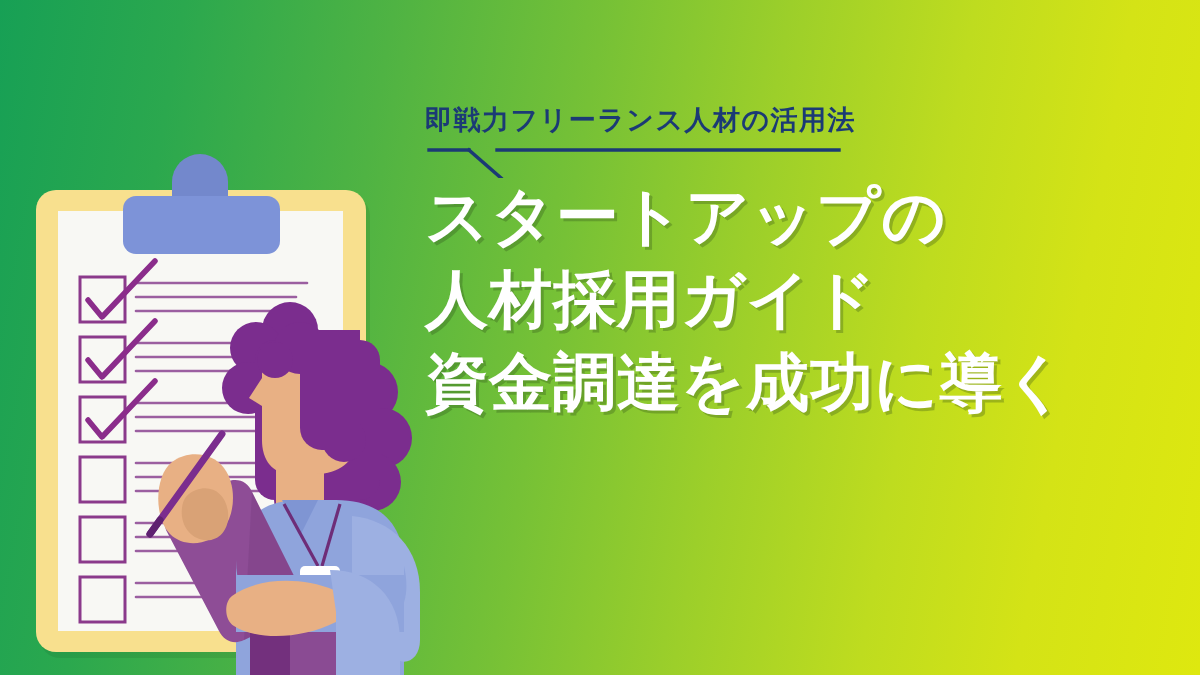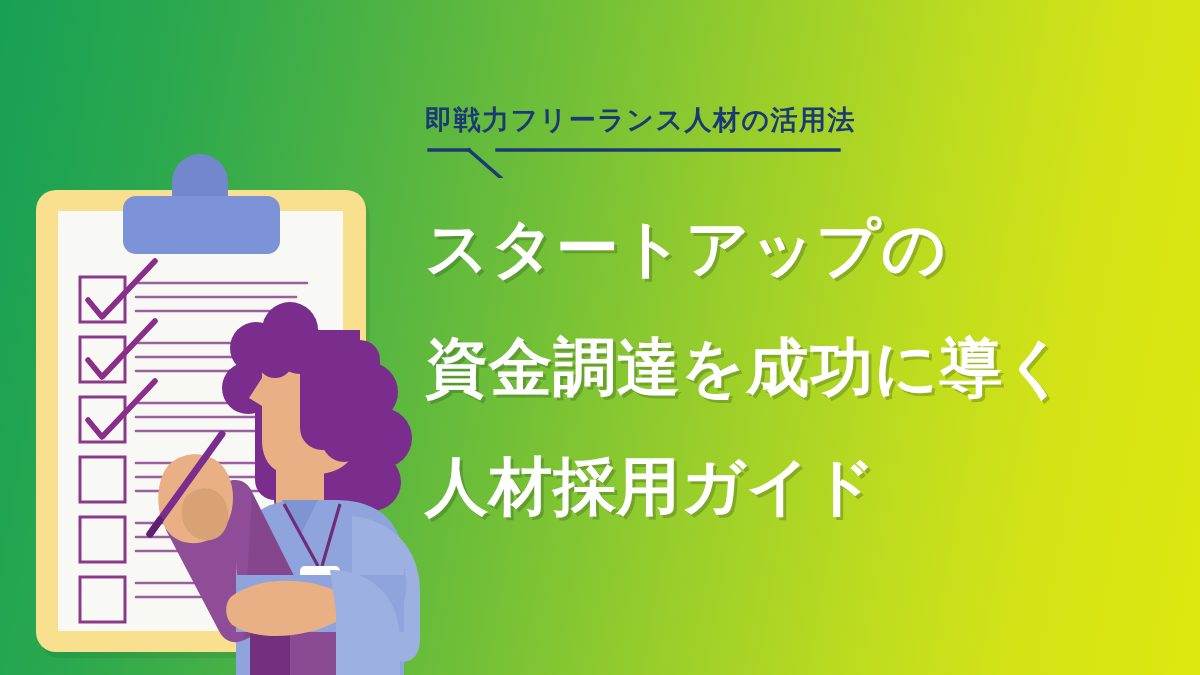--- a/index.html
+++ b/index.html
@@ -64,22 +64,21 @@
     margin-top:-2px;
   }
   .title-line {
     font-size:63px;
     font-weight:bold;
     color:#ffffff;
     line-height:1.32;
     letter-spacing:0.015em;
     white-space:nowrap;
     text-shadow:3px 3px 0 rgba(40,70,20,0.28);
-    font-family:Liberation Mono, monospace;
-    margin-top:36px;
+    font-family:Liberation Serif, serif;
   }
 </style>
 </head>
 <body>
 
 <div id="stage">
 
   <div id="illustration">
     <svg viewBox="0 0 440 675" xmlns="http://www.w3.org/2000/svg" aria-hidden="true">
       <defs>
@@ -249,18 +248,18 @@
         <g fill="none" stroke="#1b3a75" stroke-width="3.4" stroke-linecap="square">
           <path d="M2 8 L42 8"></path>
           <path d="M42 8 L74 36"></path>
           <path d="M70 8 L412 8"></path>
         </g>
       </svg>
     </div>
 
     <div id="title">
       <div class="title-line">スタートアップの</div>
+      <div class="title-line">人材採用ガイド</div>
       <div class="title-line">資金調達を成功に導く</div>
-      <div class="title-line">人材採用ガイド</div>
     </div>
 
   </div>
 </div>
 
 </body></html>

